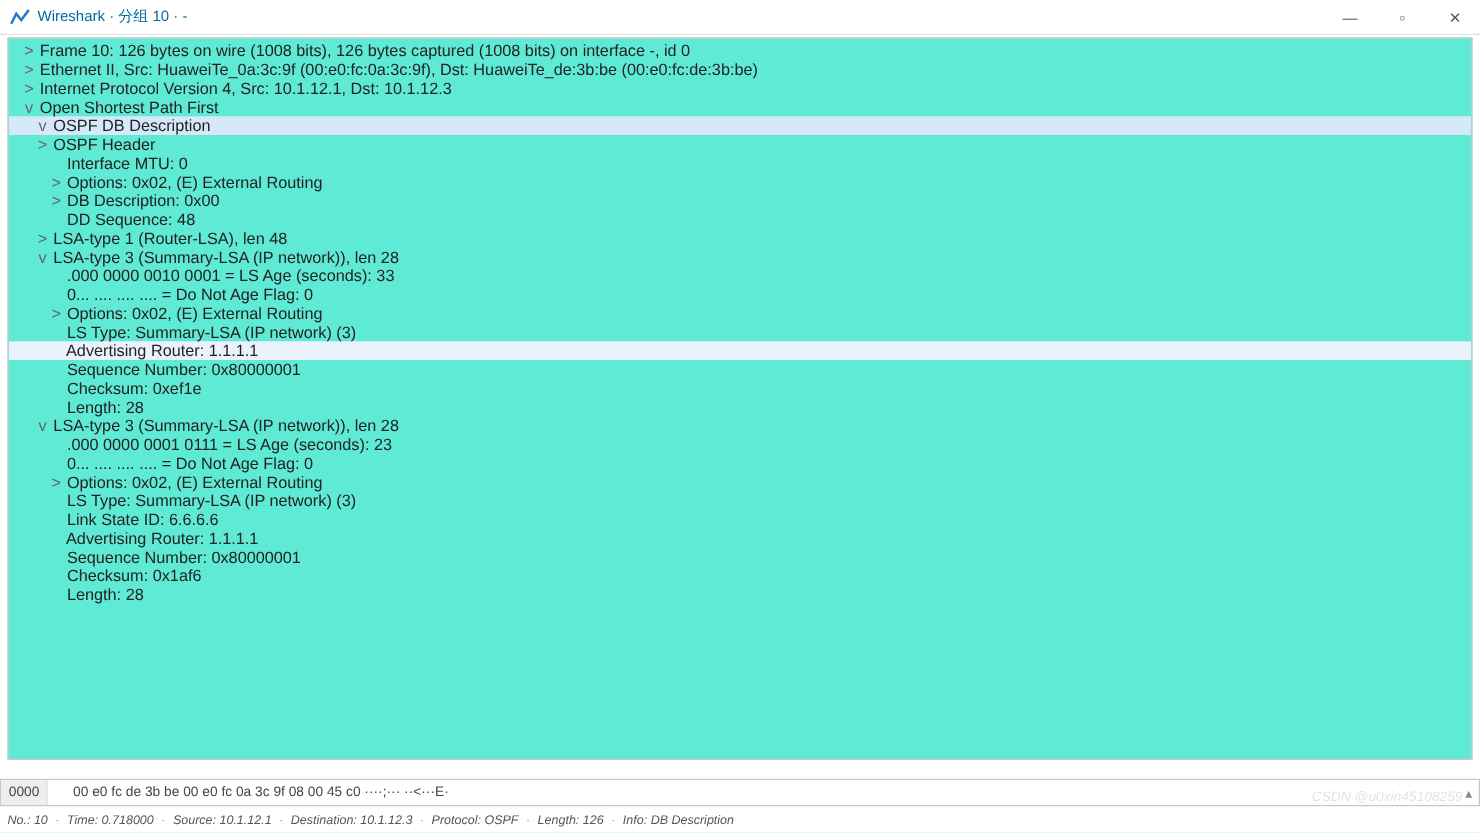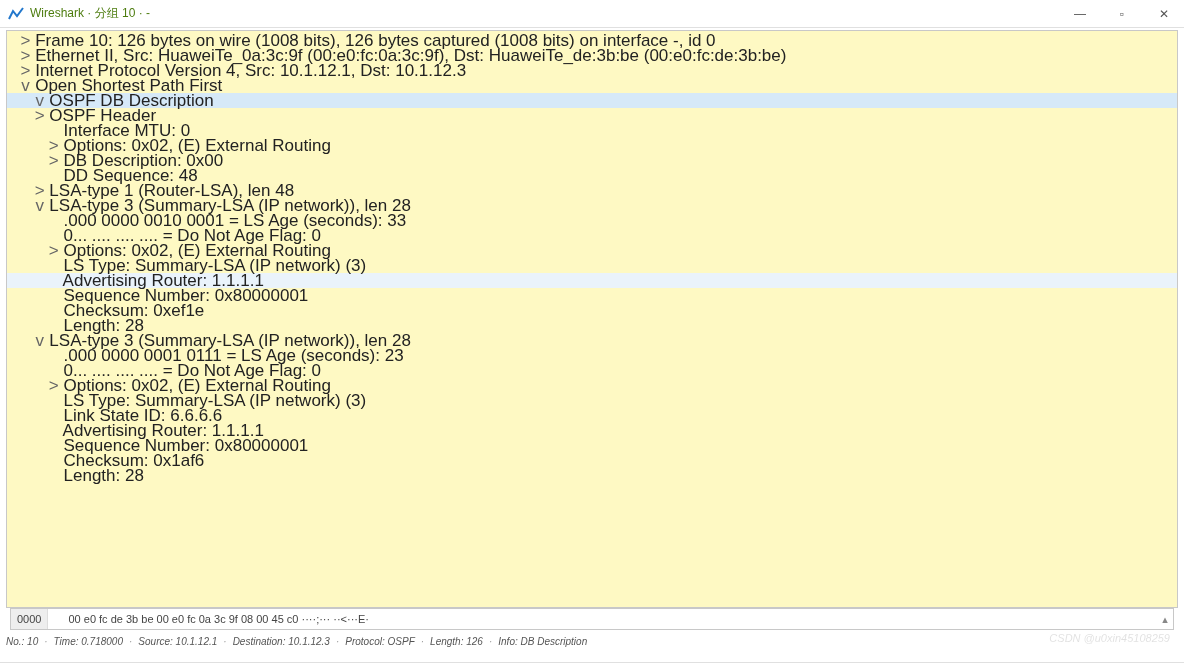--- a/index.html
+++ b/index.html
@@ -1,28 +1,28 @@
 <!DOCTYPE html>
 <html><head>
 <meta charset="utf-8">
 <style>
 * { margin:0; padding:0; box-sizing:border-box; font-family:"Segoe UI",Tahoma,sans-serif; }
 html,body { width:1184px; height:666px; overflow:hidden; background:#fff; }
 .titlebar { height:28px; display:flex; align-items:center; padding:0 8px; border-bottom:1px solid #e0e0e0; }
 .titlebar .icon { width:16px; height:16px; margin-right:6px; }
-.titlebar .title { font-size:12px; color:#4d7c0f; flex:1; }
+.titlebar .title { font-size:12px; color:#0369a1; flex:1; }
 .winbtns { display:flex; gap:18px; align-items:center; color:#555; }
 .winbtns span { width:24px; text-align:center; cursor:pointer; font-size:12px; }
-.tree { height:578px; border:1px solid #c8c8c8; margin:2px 6px 0 6px; overflow:auto; font-family:Consolas,"Courier New",monospace; font-size:17px; line-height:15px; color:#222; background:#fef9c3; padding:2px 0; }
+.tree { height:578px; border:1px solid #c8c8c8; margin:2px 6px 15px 6px; overflow:auto; font-family:Consolas,"Courier New",monospace; font-size:13px; line-height:15px; color:#222; background:#5eead4; padding:2px 0; }
 .row { white-space:pre; padding:0 4px; }
 .row .tw { display:inline-block; width:10px; text-align:center; color:#666; cursor:pointer; }
 .row .sp { display:inline-block; }
 .hl1 { background:#d6e9f8; }
 .hl2 { background:#eaf3fb; }
-.hex { height:22px; border:1px solid #c8c8c8; margin:0 10px; display:flex; align-items:center; font-family:Consolas,monospace; font-size:11px; color:#444; }
+.hex { height:22px; border:1px solid #c8c8c8; margin:0 0; display:flex; align-items:center; font-family:Consolas,monospace; font-size:11px; color:#444; }
 .hex .off { background:#eee; padding:0 6px; border-right:1px solid #ddd; height:100%; display:flex; align-items:center; }
 .hex .bytes { padding:0 20px; flex:1; }
 .hex .arr { width:16px; text-align:center; color:#888; }
 .status { height:18px; margin:2px 6px 12px 6px; font-size:10px; font-style:italic; color:#555; display:flex; align-items:center; }
 .status .sep { margin:0 6px; color:#999; }
 .footer { height:28px; display:flex; justify-content:flex-end; align-items:center; padding:0 10px; gap:6px; border-top:1px solid #e0e0e0; }
 .btn { font-size:11px; padding:2px 14px; border:1px solid #999; background:#f4f4f4; cursor:pointer; }
 .btn.primary { border:2px solid #3a7bd5; }
 .wmark { position:absolute; right:14px; bottom:22px; font-size:11px; color:rgba(0,0,0,0.12); font-style:italic; }
 </style>

